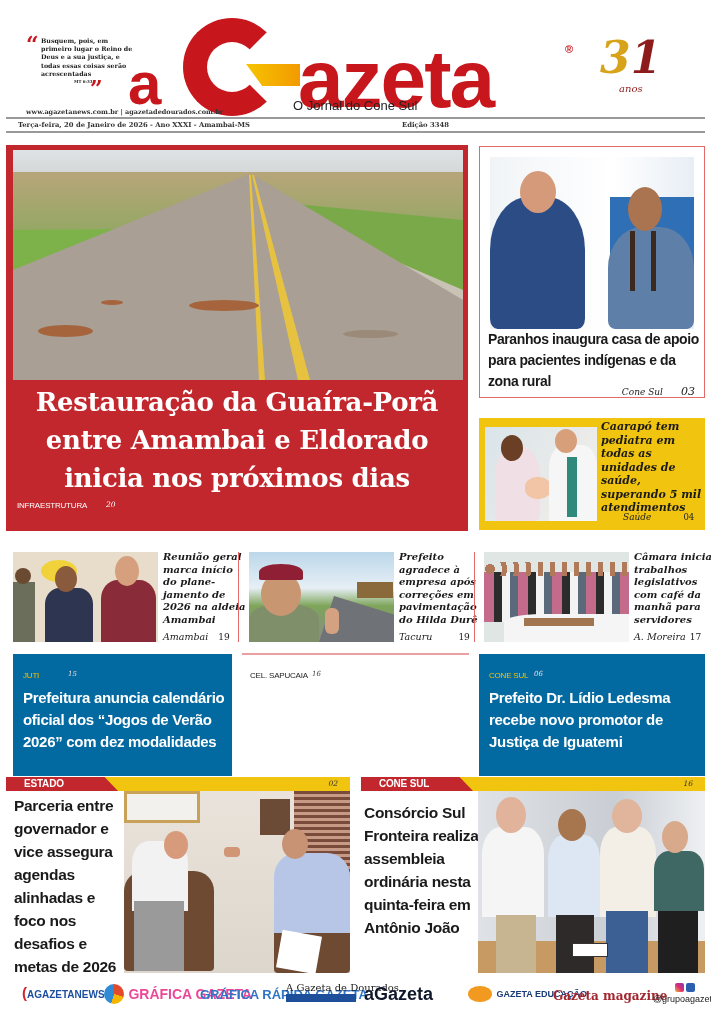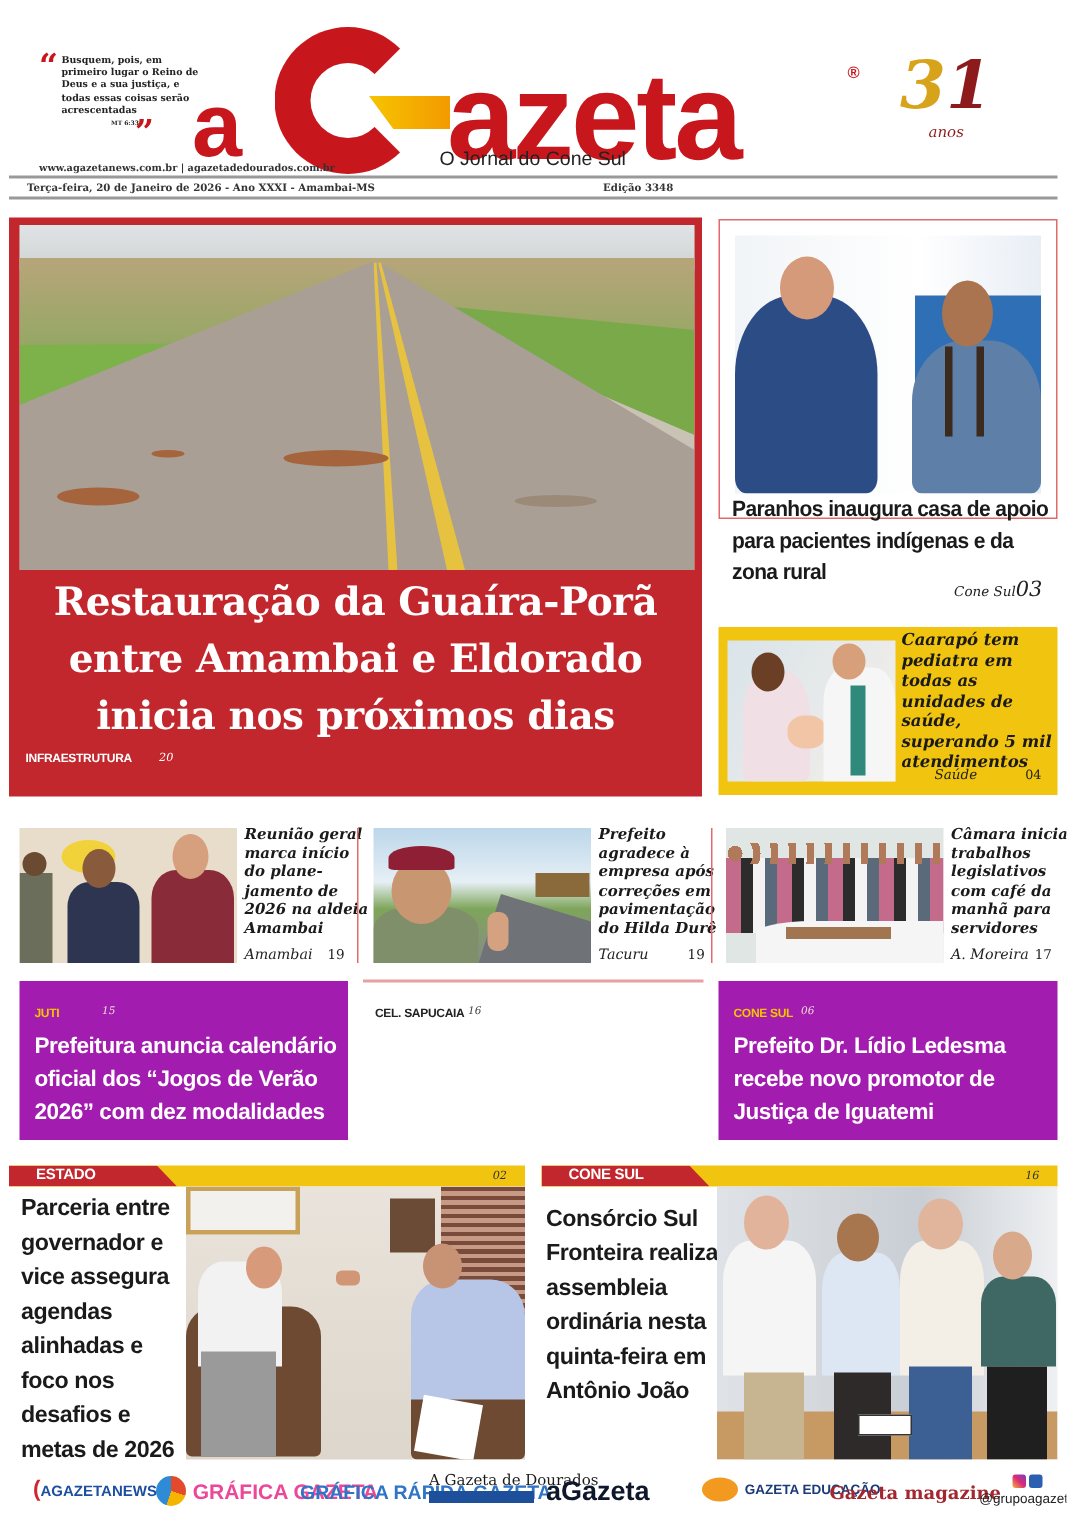--- a/index.html
+++ b/index.html
@@ -35,50 +35,50 @@
 .mainphoto{position:absolute;left:7px;top:5px;width:450px;height:230px;overflow:hidden;background:#c9c3b5}
 .sky{position:absolute;left:0;top:0;width:100%;height:30px;background:linear-gradient(#dfe3e6,#cfd4d2)}
 .field{position:absolute;left:0;top:22px;width:100%;height:70px;background:linear-gradient(#b7a57a,#8fa860)}
 .road{position:absolute;left:0;top:0;width:100%;height:100%;background:#a99f95;clip-path:polygon(234px 25px,240px 25px,450px 150px,450px 230px,0 230px,0 120px)}
 .grassL{position:absolute;left:0;top:50px;width:240px;height:90px;background:#7db24a;clip-path:polygon(0 30px,230px 28px,0 100%)}
 .grassR{position:absolute;left:240px;top:50px;width:210px;height:110px;background:#7aa94a;clip-path:polygon(0 0,100% 20px,100% 90px)}
 .line1{position:absolute;left:0;top:0;width:100%;height:100%;background:#e6c240;clip-path:polygon(236px 25px,238px 25px,252px 230px,246px 230px)}
 .line2{position:absolute;left:0;top:0;width:100%;height:100%;background:#e6c240;clip-path:polygon(239px 25px,241px 25px,297px 230px,285px 230px)}
 .pot{position:absolute;background:#a5643c;border-radius:50%}
 .mainhead{position:absolute;left:0;top:238px;width:100%;text-align:center;color:#fff;font-family:"DejaVu Serif",serif;font-weight:bold;font-size:26px;line-height:38px;letter-spacing:-0.3px}
-.tag{font-family:"Liberation Sans",sans-serif;font-weight:bold;font-size:8px;text-transform:uppercase;letter-spacing:-0.2px}
+.tag{font-family:"Liberation Sans",sans-serif;font-weight:normal;font-size:8px;text-transform:uppercase;letter-spacing:-0.2px}
 .pg{font-family:"DejaVu Serif",serif;font-style:italic;font-size:7.5px}
 .maintag{position:absolute;left:11px;top:356px;color:#fff}
 .mainpg{position:absolute;left:100px;top:355px;color:#fff}
 
 
-.rtbox{left:479px;top:146px;width:226px;height:200px;border:1.5px solid #e46a6a}
+.rtbox{left:479px;top:146px;width:226px;height:252px;border:1.5px solid #e46a6a}
 .rtphoto{position:absolute;left:10px;top:10px;width:204px;height:172px;background:linear-gradient(90deg,#f1f4f7,#ffffff 60%,#e8eef5);overflow:hidden}
 .person{position:absolute;border-radius:40% 40% 8% 8%}
 .rthead{position:absolute;left:8px;top:183px;width:215px;font-family:"Liberation Sans",sans-serif;font-weight:bold;font-size:14px;line-height:20px;color:#1a1a1a;letter-spacing:-0.4px;transform:scaleY(1.05)}
 .rtfoot{position:absolute;right:9px;top:238px;font-size:9px;color:#222}
-.rtfoot .pg{font-size:14px;}
+.rtfoot .pg{font-size:11px;margin-left:18px}
 
 
 .ybox{left:479px;top:418px;width:226px;height:112px;background:#f1c40f}
 .yphoto{position:absolute;left:6px;top:9px;width:112px;height:94px;background:linear-gradient(120deg,#d9e4ea,#f4efe9);overflow:hidden}
 .ytext{position:absolute;left:122px;top:2px;width:104px;font-family:"DejaVu Serif",serif;font-style:italic;font-weight:bold;font-size:11px;line-height:13.5px;color:#1a1a1a}
 .yfoot{position:absolute;left:144px;top:94px;font-size:9px;font-style:italic;color:#222}
 .yfoot .pg{font-style:normal;margin-left:32px;font-size:8.5px}
 
 
 .midcard{top:552px;height:90px}
 .midphoto{position:absolute;left:0;top:0;width:145px;height:90px;overflow:hidden}
 .midtext{position:absolute;left:150px;top:-1px;width:84px;font-family:"DejaVu Serif",serif;font-style:italic;font-weight:bold;font-size:10px;line-height:12.6px;color:#1a1a1a}
 .midfoot{position:absolute;left:150px;top:79px;font-family:"DejaVu Serif",serif;font-style:italic;font-size:9.5px;color:#222;white-space:nowrap}
 .midfoot .pg{font-style:normal;font-size:9px;margin-left:10px}
 .vrule{position:absolute;width:1px;background:#e46a6a}
 
 
-.redcard{top:654px;height:106px;background:#a21caf}
+.redcard{top:654px;height:122px;background:#0369a1}
 .redcard .tag{position:absolute;left:10px;top:17px;color:#f5c400}
 .redcard .pg{position:absolute;top:16px;font-size:7px;color:#f0d8d8}
 .redhead{position:absolute;left:10px;top:33px;width:220px;font-family:"Liberation Sans",sans-serif;font-weight:bold;font-size:15px;line-height:22px;color:#fff;letter-spacing:-0.3px}
 .whitecard{top:654px;height:106px}
 .whitecard .tag{position:absolute;left:8px;top:17px;color:#222}
 .whitecard .pg{position:absolute;top:16px;font-size:7px;color:#444}
 .whitehead{position:absolute;left:8px;top:33px;width:225px;font-family:"Liberation Sans",sans-serif;font-weight:bold;font-size:15px;line-height:22px;color:#1a1a1a;letter-spacing:-0.3px}
 
 
 .secbar{top:777px;height:14px;background:#f1c40f}

